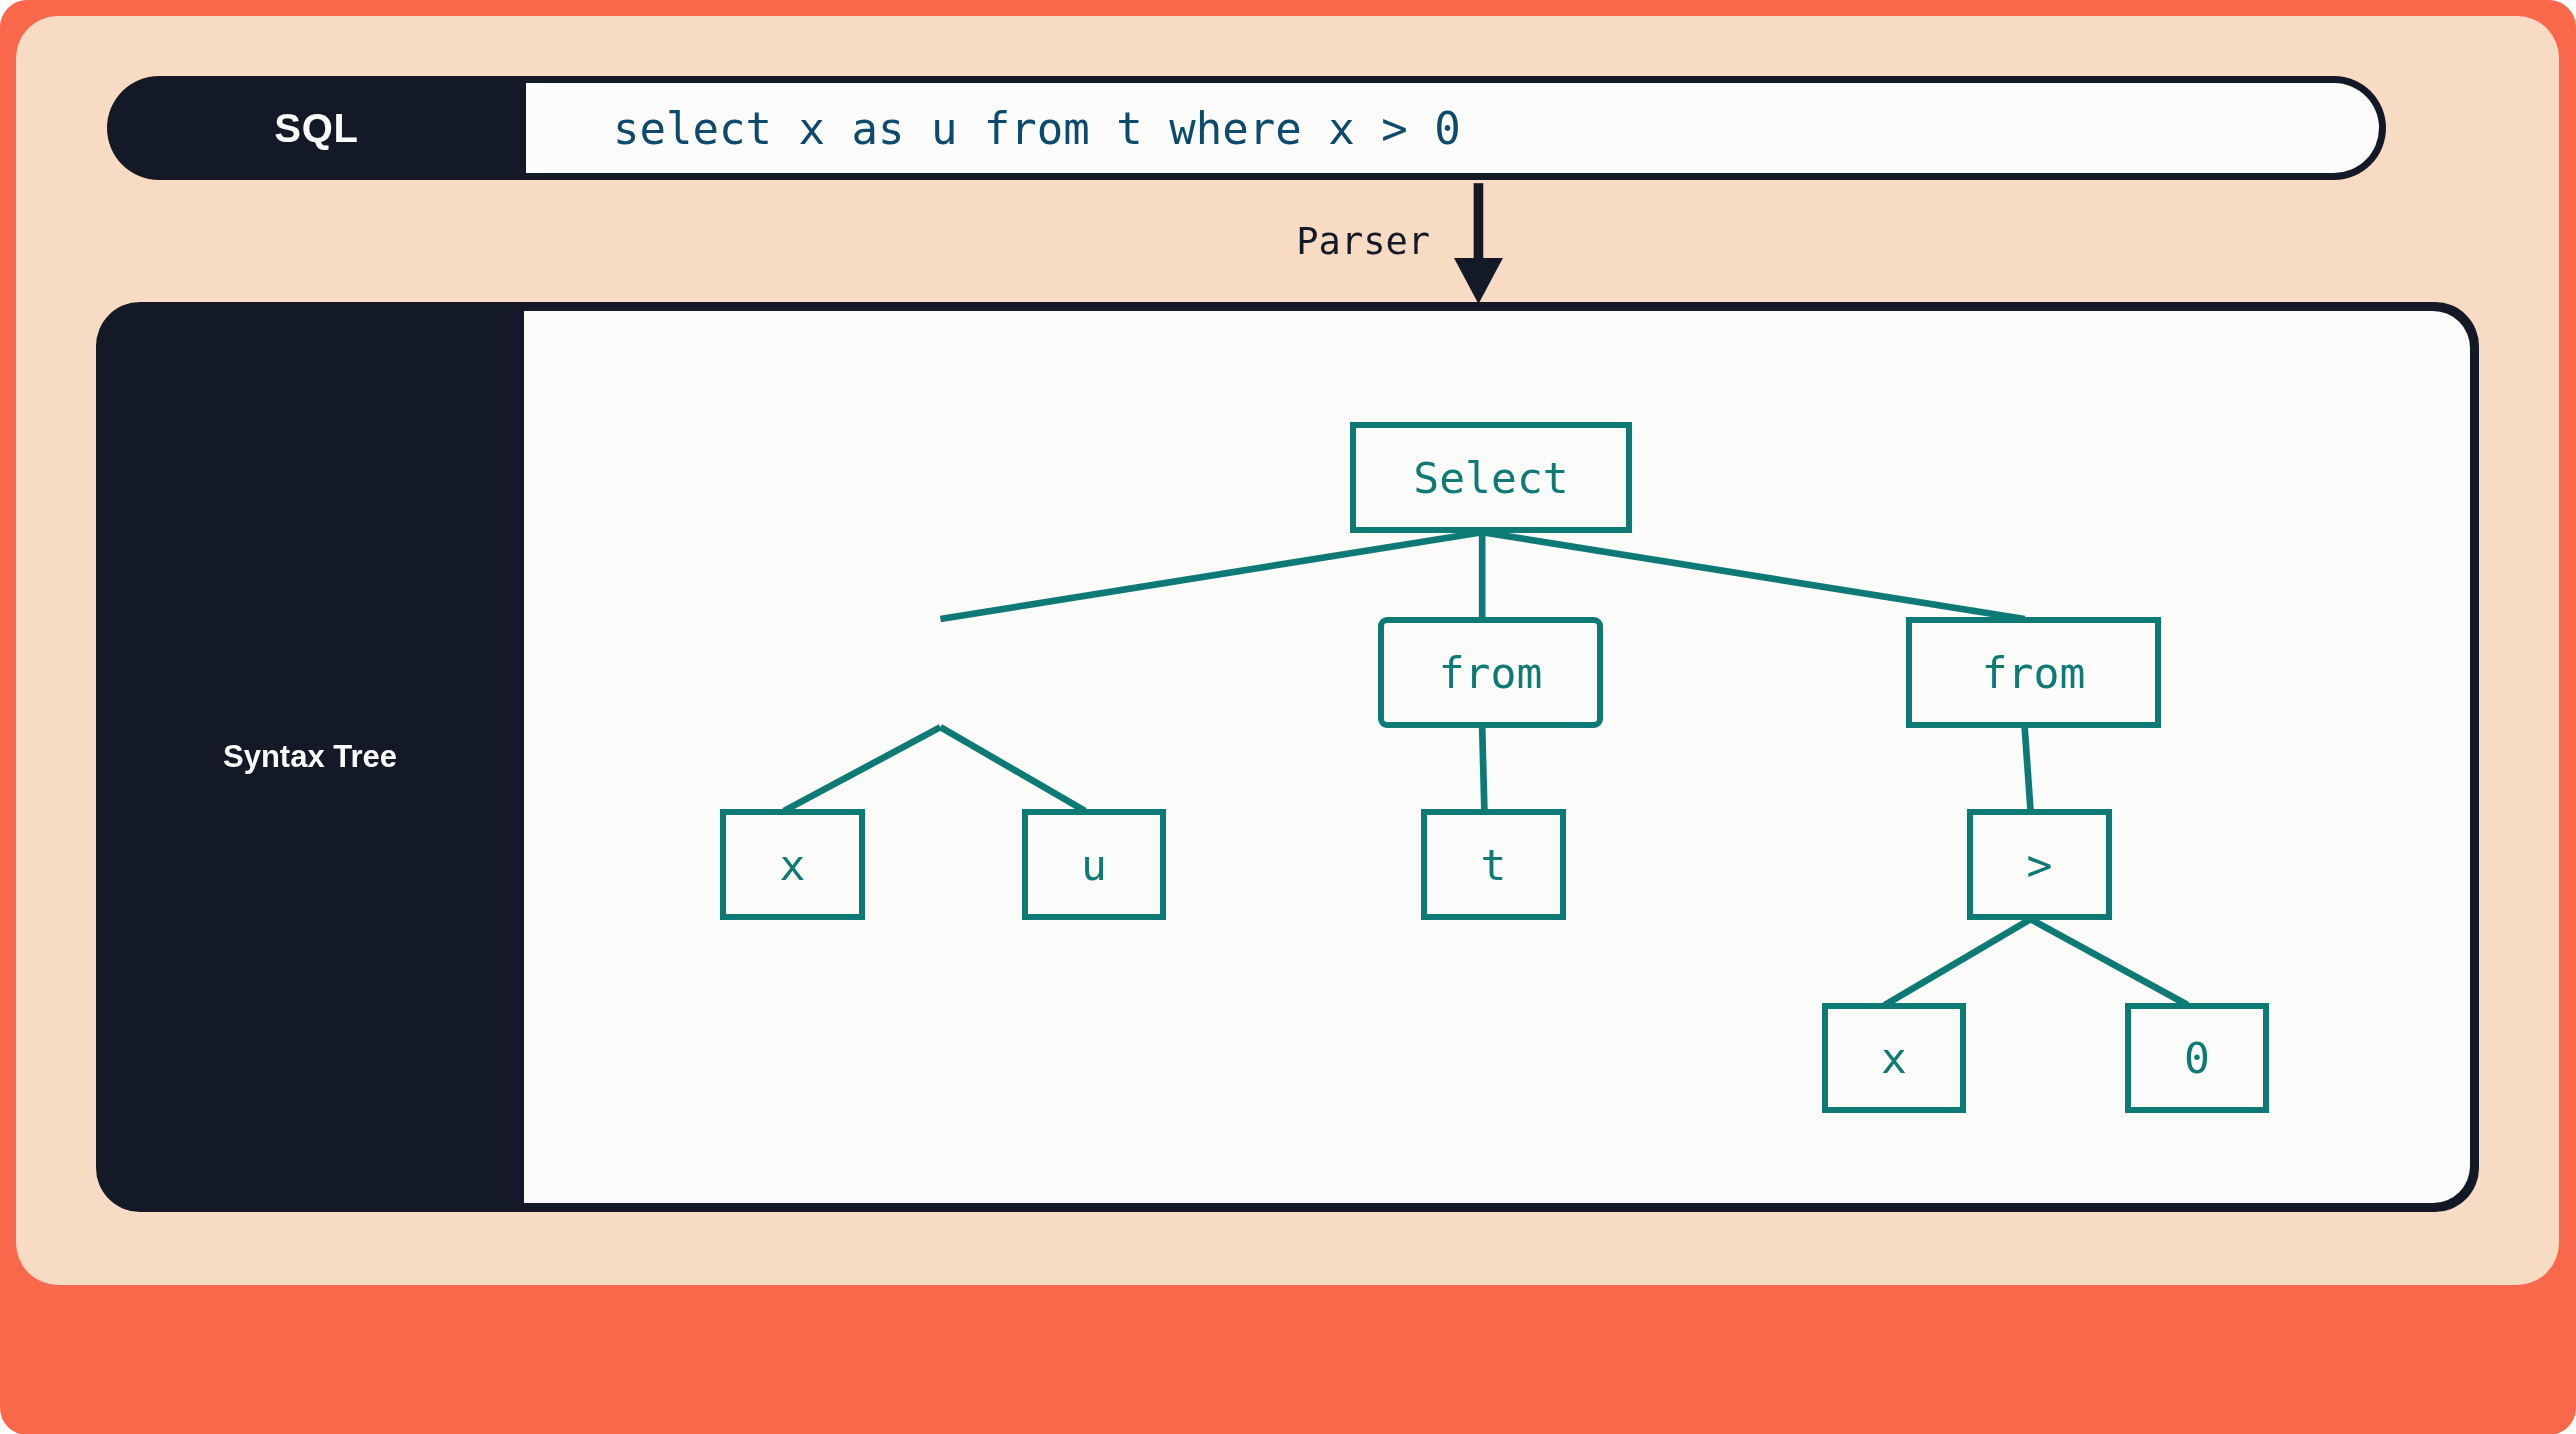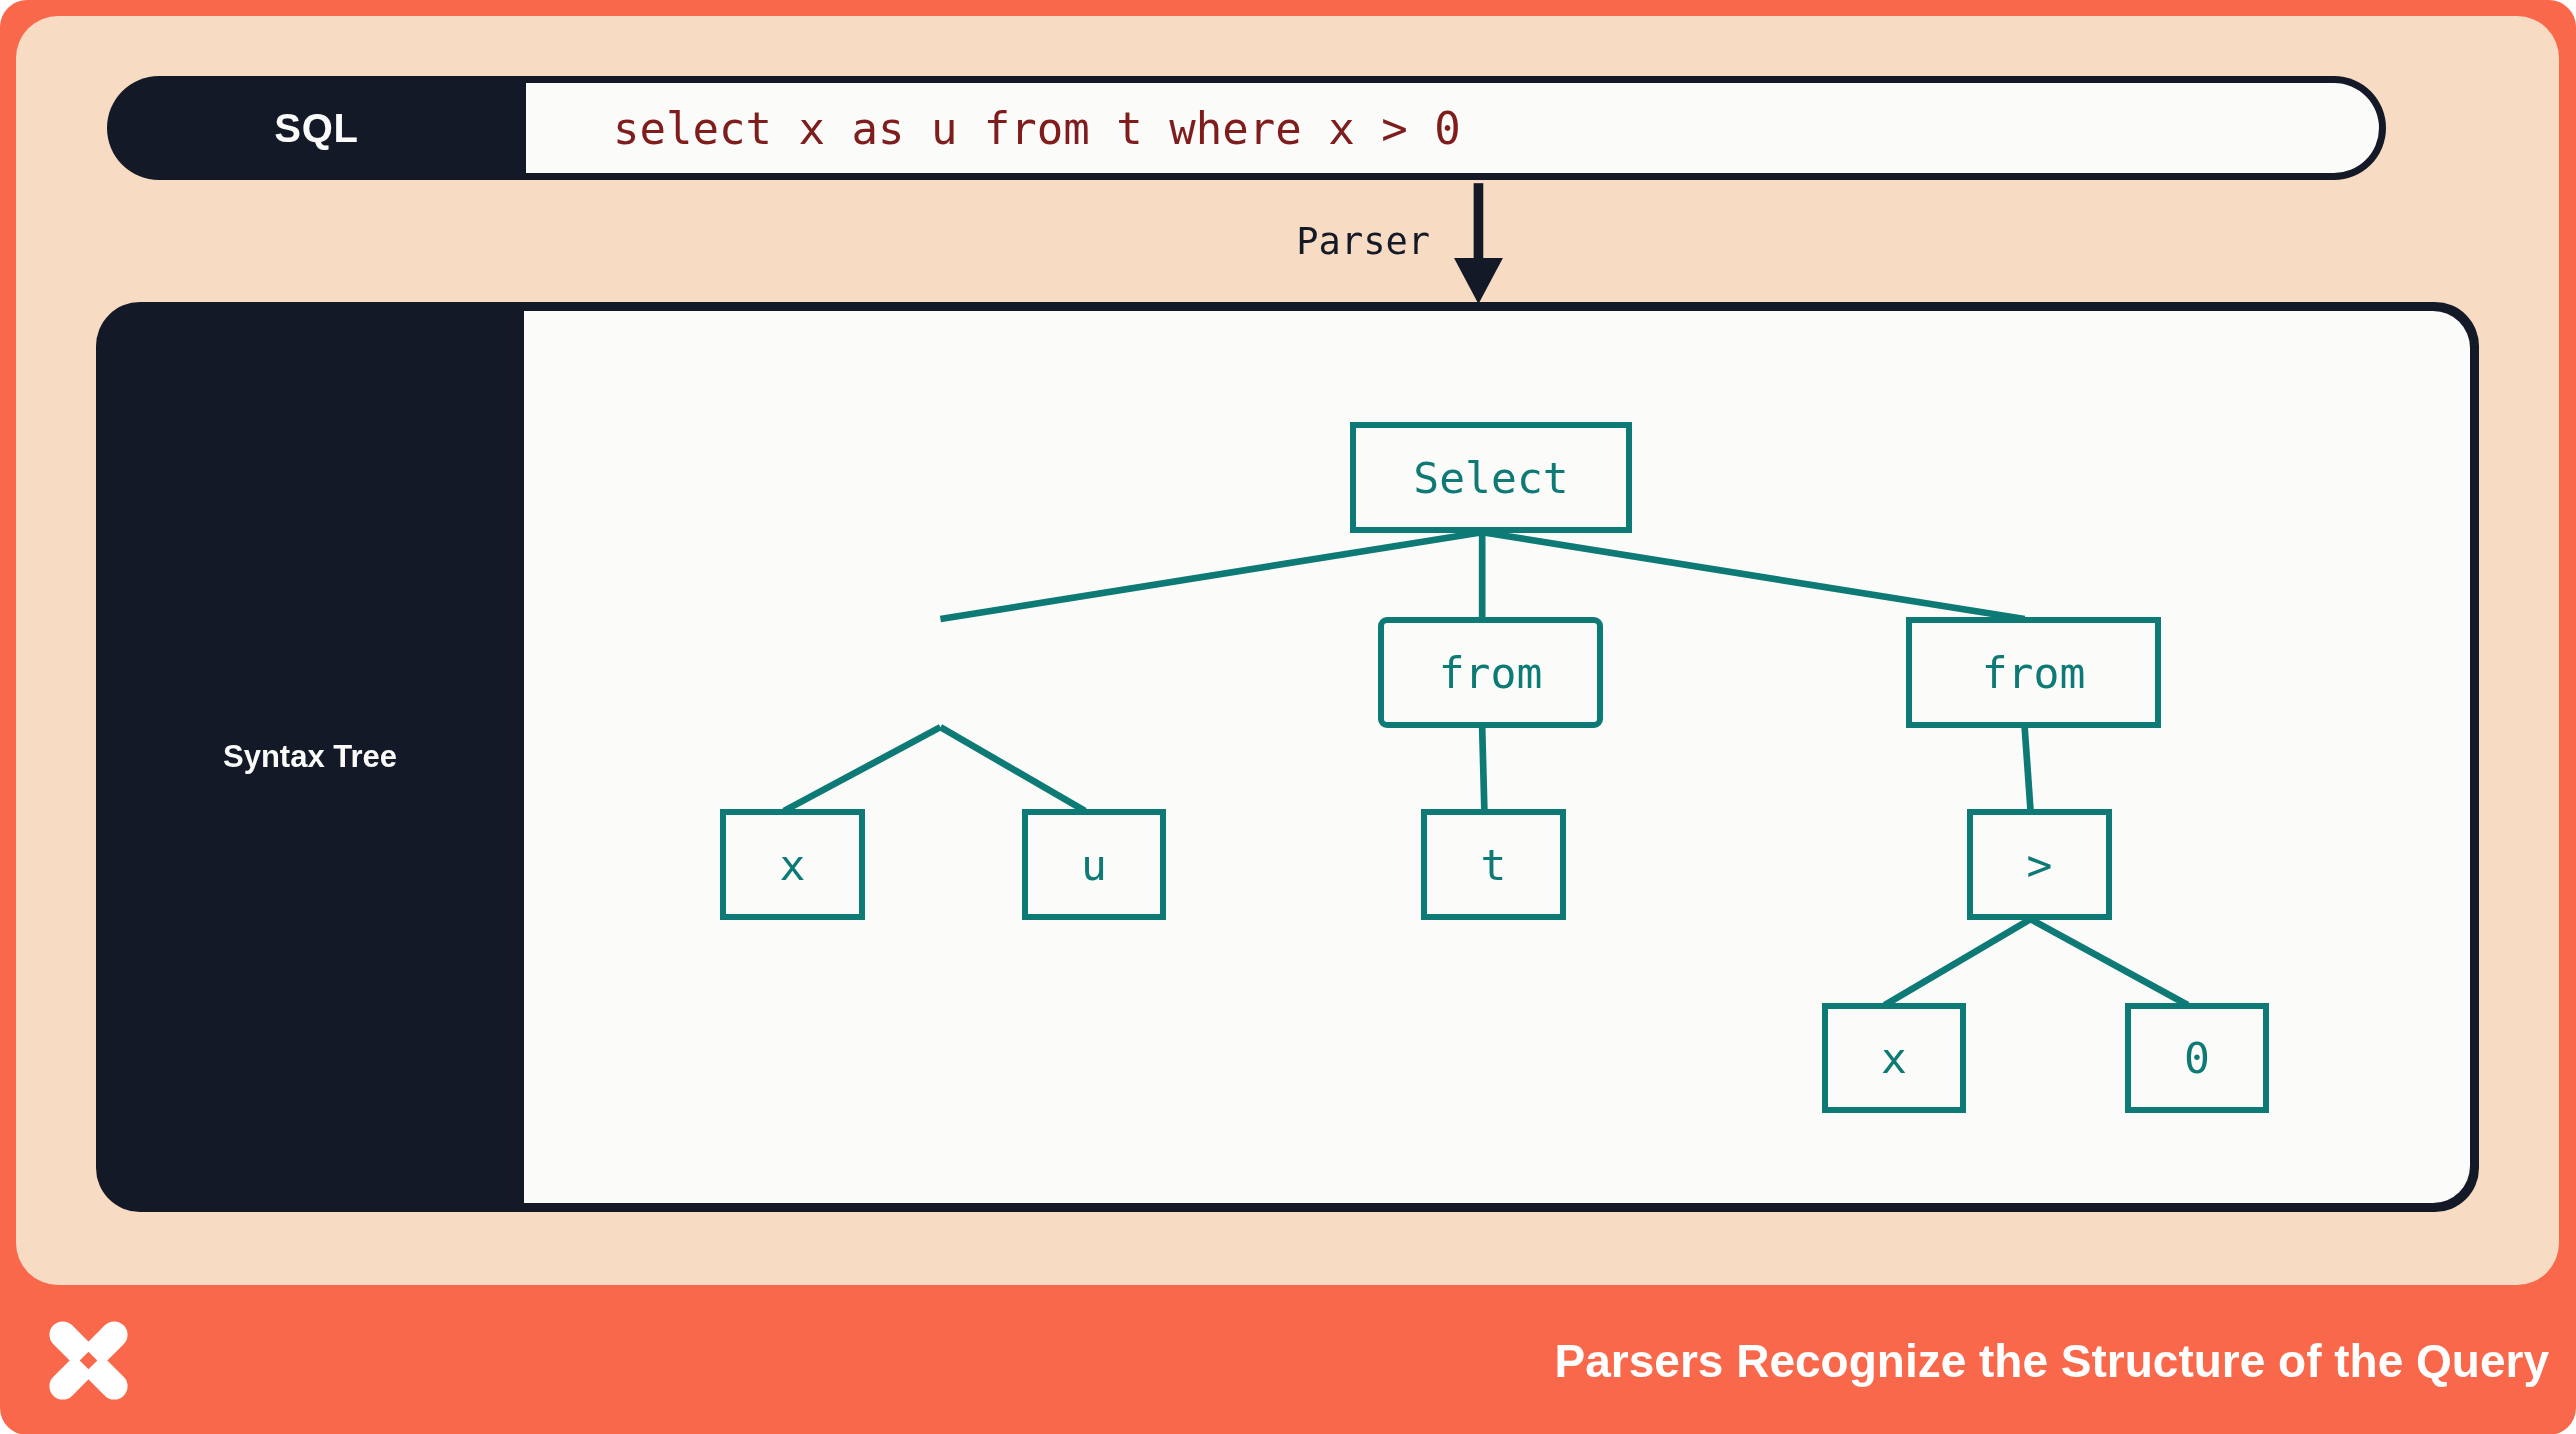--- a/index.html
+++ b/index.html
@@ -13,21 +13,21 @@
   
   .sql-pill{position:absolute;left:107px;top:76px;width:2279px;height:104px;
             background:#141927;border-radius:53px;}
   .sql-label{position:absolute;left:0;top:0;width:419px;height:104px;
              display:flex;align-items:center;justify-content:center;
              color:#FBFBFA;font-size:40px;font-weight:bold;letter-spacing:0.7px;}
   .sql-value-wrap{position:absolute;left:419px;top:7.4px;right:7.4px;bottom:7.4px;
              background:#FBFBFA;border-radius:0 45px 45px 0;
              display:flex;align-items:center;}
   .sql-value{font-family:"DejaVu Sans Mono",monospace;font-size:44px;
-             color:#7f1d1d;padding-left:87px;white-space:pre;}
+             color:#0c4a6e;padding-left:87px;white-space:pre;}
   
   .parser-label{position:absolute;left:1134px;top:219px;width:296px;height:46px;
              text-align:right;font-family:"DejaVu Sans Mono",monospace;
              font-size:37px;color:#141927;line-height:46px;}
   
   .tree-box{position:absolute;left:96px;top:302px;width:2383px;height:910px;
             background:#141927;border-radius:44px;}
   .tree-canvas{position:absolute;left:428px;top:9px;right:9px;bottom:9px;
             background:#FBFBFA;border-radius:0 37px 37px 0;}
   .tree-sidebar-label{position:absolute;left:0;top:0;width:428px;height:100%;
@@ -91,27 +91,15 @@
   <div class="node" style="left:1341px;top:422px;width:282px;height:111px;">Select</div>
   <div class="node" style="left:1369px;top:617px;width:225px;height:111px;border-radius:9px;">from</div>
   <div class="node" style="left:1897px;top:617px;width:255px;height:111px;">from</div>
   <div class="node" style="left:711px;top:809px;width:145px;height:111px;">x</div>
   <div class="node" style="left:1013px;top:809px;width:144px;height:111px;">u</div>
   <div class="node" style="left:1412px;top:809px;width:145px;height:111px;">t</div>
   <div class="node" style="left:1958px;top:809px;width:145px;height:111px;">&gt;</div>
   <div class="node" style="left:1813px;top:1003px;width:144px;height:110px;">x</div>
   <div class="node" style="left:2116px;top:1003px;width:144px;height:110px;">0</div>
 
-  <div class="footer">
-    <svg class="logo" viewBox="0 0 100 100">
-      <g fill="#FFFFFF">
-        <rect x="2" y="16" width="58" height="30" rx="15" transform="rotate(45 31 31)"></rect>
-        <rect x="40" y="16" width="58" height="30" rx="15" transform="rotate(-45 69 31)"></rect>
-        <rect x="2" y="54" width="58" height="30" rx="15" transform="rotate(-45 31 69)"></rect>
-        <rect x="40" y="54" width="58" height="30" rx="15" transform="rotate(45 69 69)"></rect>
-      </g>
-      <rect x="43" y="43" width="14" height="14" fill="#F9684A" transform="rotate(45 50 50)"></rect>
-    </svg>
-    <div class="footer-caption">Parsers Recognize the Structure of the Query</div>
-  </div>
 
 </div>
 
 
 </body></html>

